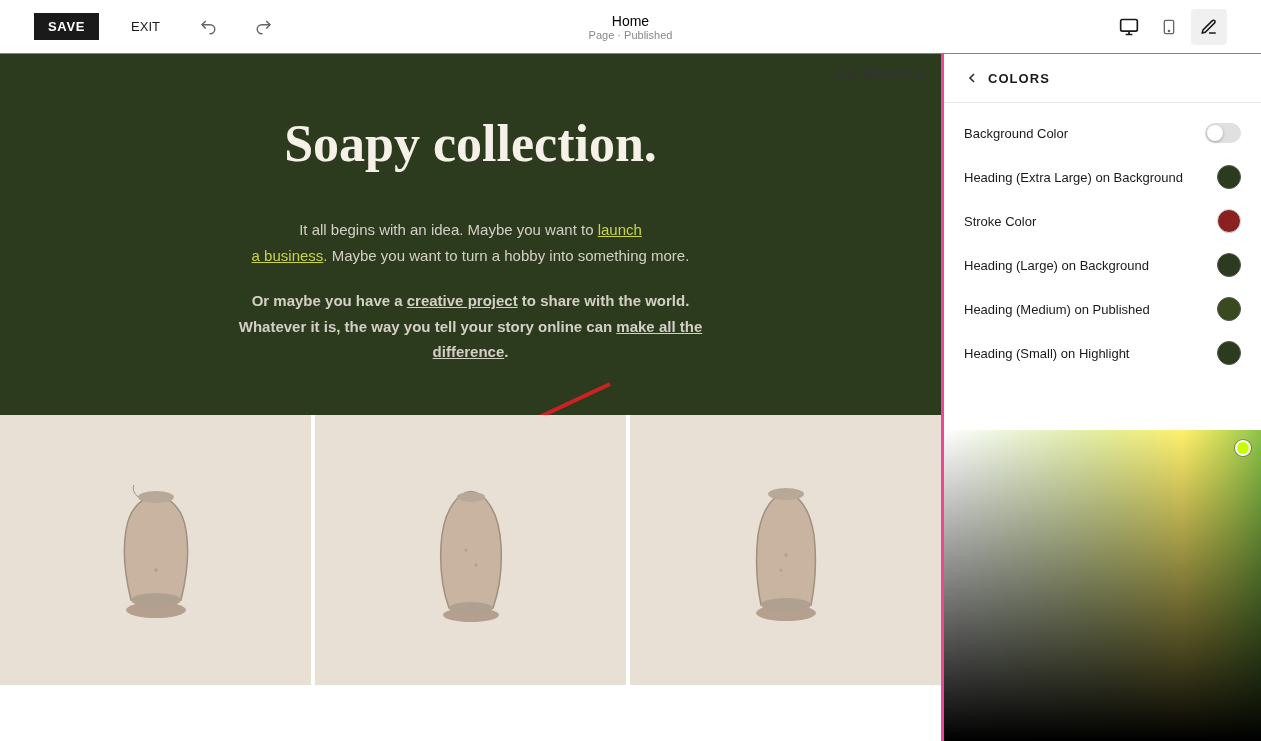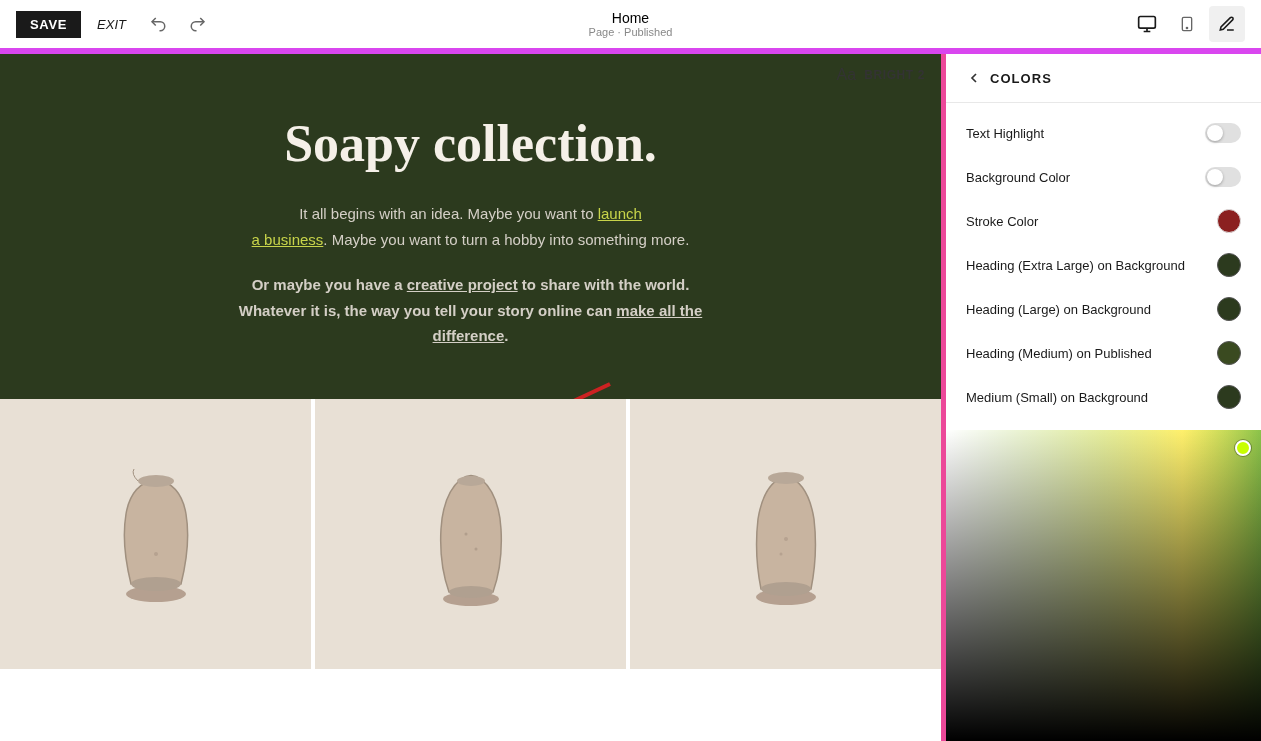--- a/index.html
+++ b/index.html
@@ -2,25 +2,25 @@
 <html><head>
   <meta charset="utf-8">
   <style>
     * { box-sizing: border-box; margin: 0; padding: 0; }
     body { font-family: -apple-system, BlinkMacSystemFont, 'Segoe UI', sans-serif; width: 1261px; height: 741px; overflow: hidden; display: flex; flex-direction: column; }
 
     
     #toolbar {
       height: 54px;
       background: #fff;
-      border-bottom: 6px solid #d946ef;
-      display: flex;
-      align-items: center;
-      padding: 0 16px;
-      gap: 8px;
+      border-bottom: 1px solid #d946ef;
+      display: flex;
+      align-items: center;
+      padding: 0 34px;
+      gap: 24px;
       flex-shrink: 0;
       position: relative;
     }
     #toolbar .save-btn {
       background: #1a1a1a;
       color: #fff;
       border: none;
       padding: 6px 14px;
       font-size: 13px;
       font-weight: 600;
@@ -28,21 +28,20 @@
       letter-spacing: 0.05em;
     }
     #toolbar .exit-btn {
       background: none;
       border: none;
       color: #1a1a1a;
       font-size: 13px;
       font-weight: 500;
       cursor: pointer;
       padding: 6px 8px;
-      font-style: italic;
     }
     #toolbar .icon-btn {
       background: none;
       border: none;
       cursor: pointer;
       display: flex;
       align-items: center;
       justify-content: center;
       width: 32px;
       height: 32px;
@@ -136,21 +135,21 @@
     .canvas-dark-section {
       background: #2c3a1e;
       padding: 60px 40px 50px;
       text-align: center;
       color: #fff;
     }
     .canvas-heading {
       font-family: Georgia, 'Times New Roman', serif;
       font-size: 52px;
       font-weight: 700;
-      margin-bottom: 28px;
+      margin-bottom: 44px;
       color: #f5f0e8;
     }
     .canvas-body {
       font-size: 15px;
       line-height: 1.7;
       color: #d4cfc6;
       max-width: 500px;
       margin: 16px auto 20px;
     }
     .canvas-body a {
@@ -198,21 +197,21 @@
       top: 320px;
       width: 200px;
       height: 100px;
       pointer-events: none;
     }
 
     
     #right-panel {
       width: 320px;
       background: #fff;
-      border-left: 5px solid #ec4899;
+      border-left: 3px solid #ec4899;
       display: flex;
       flex-direction: column;
       flex-shrink: 0;
       overflow: hidden;
     }
 
     .panel-header {
       display: flex;
       align-items: center;
       padding: 16px 20px;
@@ -433,52 +432,48 @@
       <button class="panel-back">
         <svg width="16" height="16" viewBox="0 0 24 24" fill="none" stroke="currentColor" stroke-width="2.5">
             <path d="M15 18l-6-6 6-6"></path>
           </svg>
       </button>
       <span class="panel-title">COLORS</span>
     </div>
 
     <div class="panel-items">
 
-      <div class="panel-item">
-        <span class="panel-item-label">Text Highlight</span>
-        <div class="toggle-off"></div>
-      </div>
 
       <div class="panel-item">
         <span class="panel-item-label">Background Color</span>
         <div class="toggle-off"></div>
       </div>
 
       <div class="panel-item">
+        <span class="panel-item-label">Heading (Extra Large) on Background</span>
+        <div class="color-circle" style="background:#2c3a1e;border-color:#555;"></div>
+      </div>
+
+      <div class="panel-item">
         <span class="panel-item-label">Stroke Color</span>
         <div class="color-circle" style="background:#8b2020;"></div>
       </div>
 
       <div class="panel-item">
-        <span class="panel-item-label">Heading (Extra Large) on Background</span>
-        <div class="color-circle" style="background:#2c3a1e;border-color:#555;"></div>
-      </div>
-
-      <div class="panel-item">
         <span class="panel-item-label">Heading (Large) on Background</span>
         <div class="color-circle" style="background:#2c3a1e;border-color:#555;"></div>
       </div>
 
       <div class="panel-item">
         <span class="panel-item-label">Heading (Medium) on Published</span>
         <div class="color-circle" style="background:#3a4a20;border-color:#555;"></div>
       </div>
 
       <div class="panel-item">
-        <span class="panel-item-label">Medium (Small) on Background</span>
+        <span class="panel-item-label">Heading (Small) on Highlight</span>
         <div class="color-circle" style="background:#2c3a1e;border-color:#555;"></div>
       </div>
 
     </div>
 
 
     <div class="color-picker-area">
       <div class="color-picker-thumb"></div>
     </div>
   </div>

